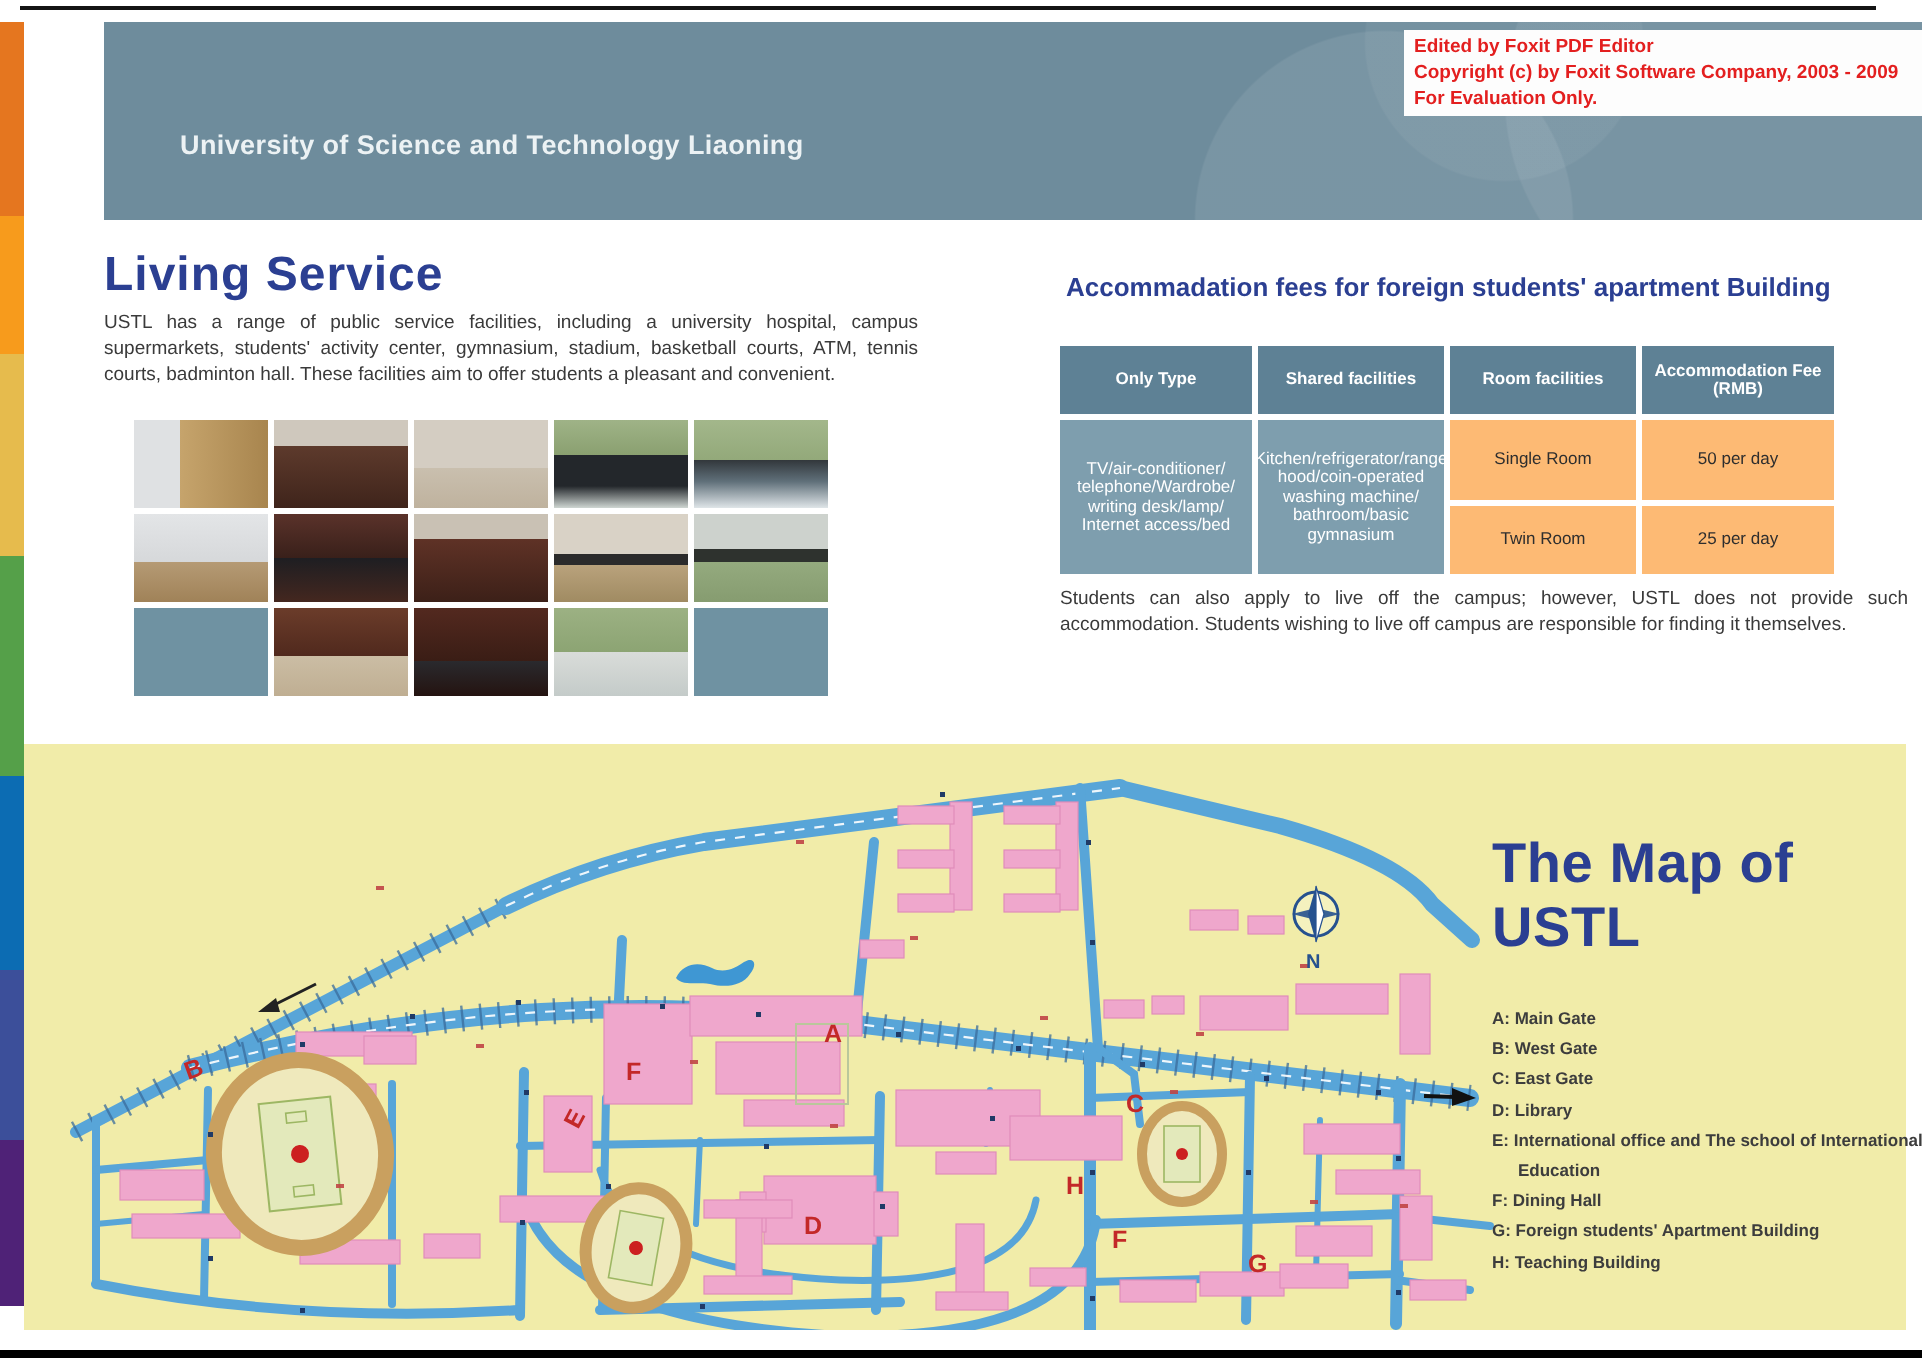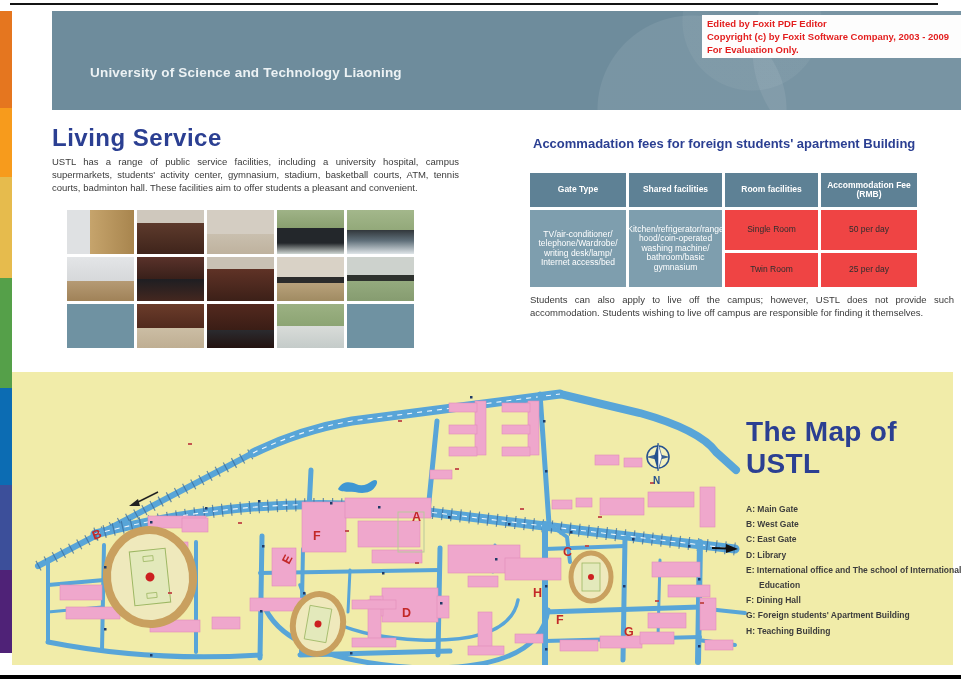--- a/index.html
+++ b/index.html
@@ -40,21 +40,21 @@
   #acc-note{left:530px;top:293px;width:424px;font-size:9.5px;line-height:13px;color:#3a3a3a;text-align:justify}
 
   
   #photo-grid{left:67px;top:210px;display:grid;grid-template-columns:repeat(5,67px);grid-template-rows:repeat(3,44px);gap:3px}
   .tile{width:67px;height:44px}
 
   
   #fee-table{left:530px;top:173px;display:grid;grid-template-columns:96px 93px 93px 96px;grid-template-rows:34px 40px 34px;gap:3px}
   #fee-table .cell{display:flex;align-items:center;justify-content:center;text-align:center;font-size:8.5px;line-height:9.5px;white-space:pre-line;padding:1px}
   #fee-table .th{background:#5e8195;color:#fff;font-weight:bold}
-  #fee-table .light{background:#ef4444;color:#2e2e2e}
+  #fee-table .light{background:#fdba74;color:#2e2e2e}
   #fee-table .merged{background:#7e9eae;color:#fff;grid-row:2/4}
 
   
   #map-bg{left:12px;top:372px;width:941px;height:293px;background:#f1eca9}
   #map-svg{left:12px;top:372px;width:941px;height:293px}
   #map-legend{left:746px;top:416px;width:212px}
   #map-heading{font-size:28px;letter-spacing:.3px}
   #map-legend-items{margin-top:22px}
   .lg-item{font-size:8.5px;font-weight:bold;color:#3d3d3d;line-height:15.2px;padding-left:13px;text-indent:-13px;width:205px}
 
@@ -109,21 +109,21 @@
       <div class="tile" style="background: rgb(111, 146, 162);"></div>
       <div class="tile" style="background: linear-gradient(rgb(107, 60, 42) 0%, rgb(80, 41, 29) 55%, rgb(203, 189, 164) 55%, rgb(191, 174, 146) 100%);"></div>
       <div class="tile" style="background: linear-gradient(rgb(83, 41, 31) 0%, rgb(58, 29, 21) 60%, rgb(42, 42, 46) 60%, rgb(36, 19, 16) 100%);"></div>
       <div class="tile" style="background: linear-gradient(rgb(156, 177, 131) 0%, rgb(140, 164, 115) 50%, rgb(217, 220, 217) 50%, rgb(196, 203, 201) 100%);"></div>
       <div class="tile" style="background: rgb(111, 146, 162);"></div>
     </div>
 
   <div id="acc-heading" class="abs h-blue">Accommadation fees for foreign students' apartment Building</div>
 
   <div id="fee-table" class="abs">
-    <div class="cell th">Gate Type</div>
+    <div class="cell th">Only Type</div>
     <div class="cell th">Shared facilities</div>
     <div class="cell th">Room facilities</div>
     <div class="cell th">Accommodation Fee
 (RMB)</div>
 
     <div class="cell light">Single Room</div>
     <div class="cell merged">TV/air-conditioner/
 telephone/Wardrobe/
 writing desk/lamp/
 Internet access/bed</div>

